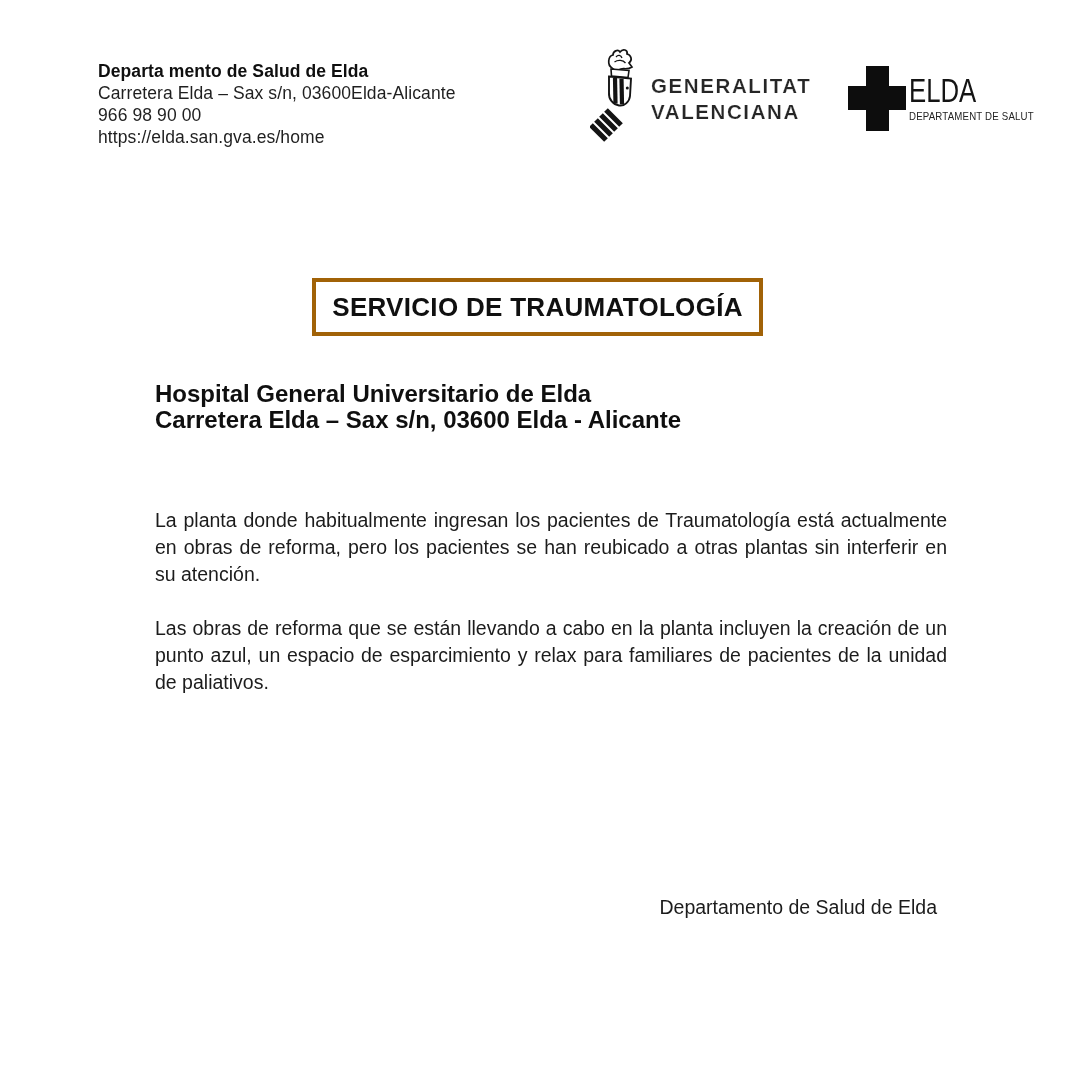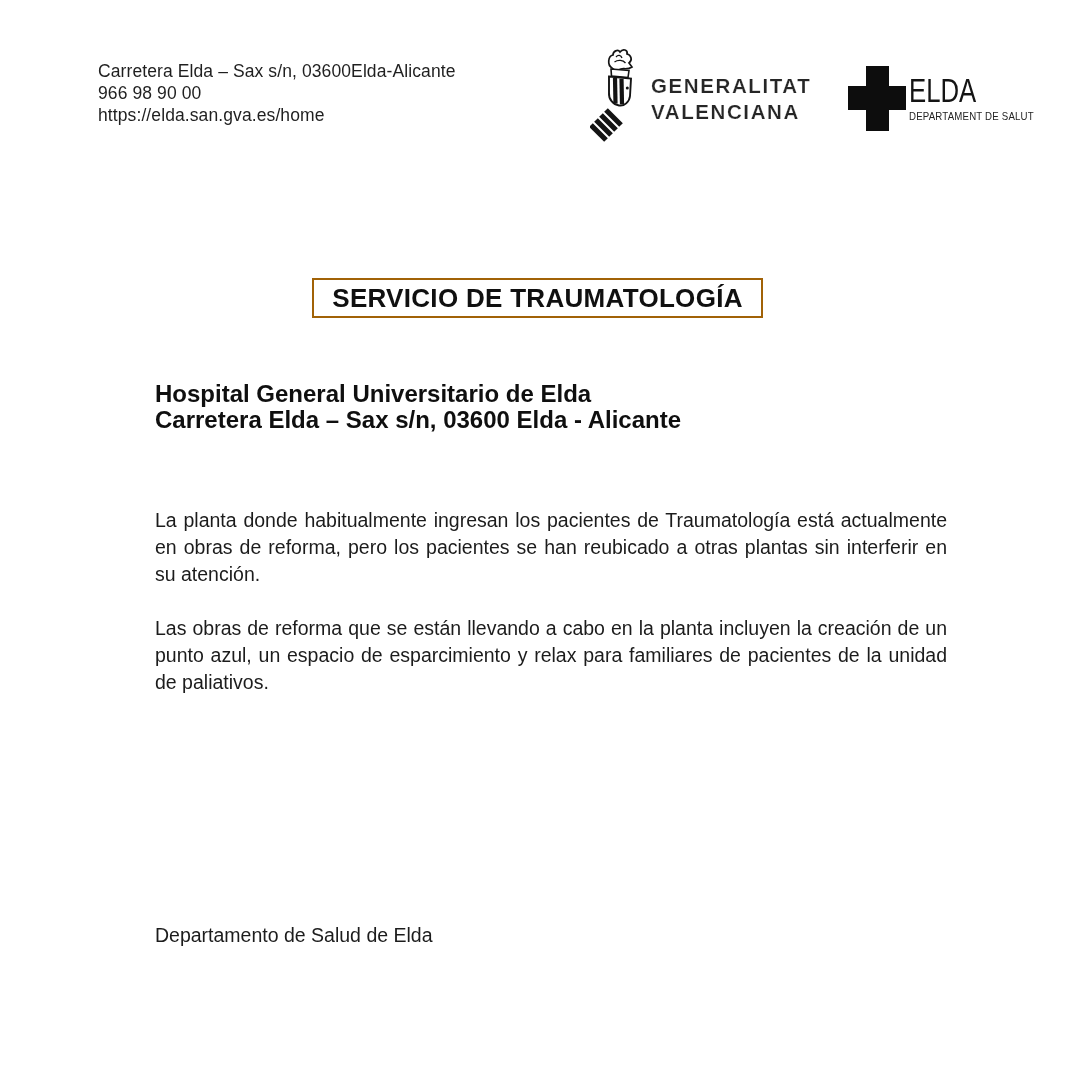--- a/index.html
+++ b/index.html
@@ -77,22 +77,22 @@
     letter-spacing: 0.2px;
     white-space: nowrap;
   }
 
   
   .title-box {
     position: absolute;
     left: 312px;
     top: 278px;
     width: 451px;
-    height: 40px;
-    border: 2px solid #a16207;
+    height: 58px;
+    border: 4px solid #a16207;
     box-sizing: border-box;
     display: flex;
     align-items: center;
     justify-content: center;
     background: #ffffff;
   }
   .title {
     font-weight: bold;
     font-size: 26px;
     letter-spacing: 0.3px;
@@ -125,32 +125,32 @@
     text-align: justify;
     color: #1c1c1c;
   }
 
   
   .signature {
     position: absolute;
     left: 155px;
     top: 896px;
     width: 782px;
-    text-align: left;
+    text-align: right;
     font-size: 19.5px;
     color: #1c1c1c;
-    margin-top: 28px;
   }
 </style>
 </head>
 <body>
 
 <div class="page">
 
   <div class="contact">
+    <div class="contact-name">Departa mento de Salud de Elda</div>
     <div>Carretera Elda – Sax s/n, 03600Elda-Alicante</div>
     <div>966 98 90 00</div>
     <div>https://elda.san.gva.es/home</div>
   </div>
 
   <div class="gva-logo">
     <svg width="52" height="102" viewBox="0 0 52 102" aria-hidden="true">
 
       <path d="M22,20 C17,17 18,8 23,7 C23,3 28,1 30,4 C33,0 38,2 37,6 C41,7 43,12 39,15 L42,19 C38,22 33,20 31,21 C27,23 24,22 22,20 Z" fill="#ffffff" stroke="#141414" stroke-width="1.7"></path>
       <path d="M26,9 C28,6.5 31,7 32,10 M24.5,14 C28,11.5 33,12 35.5,15" fill="none" stroke="#141414" stroke-width="1.3"></path>

